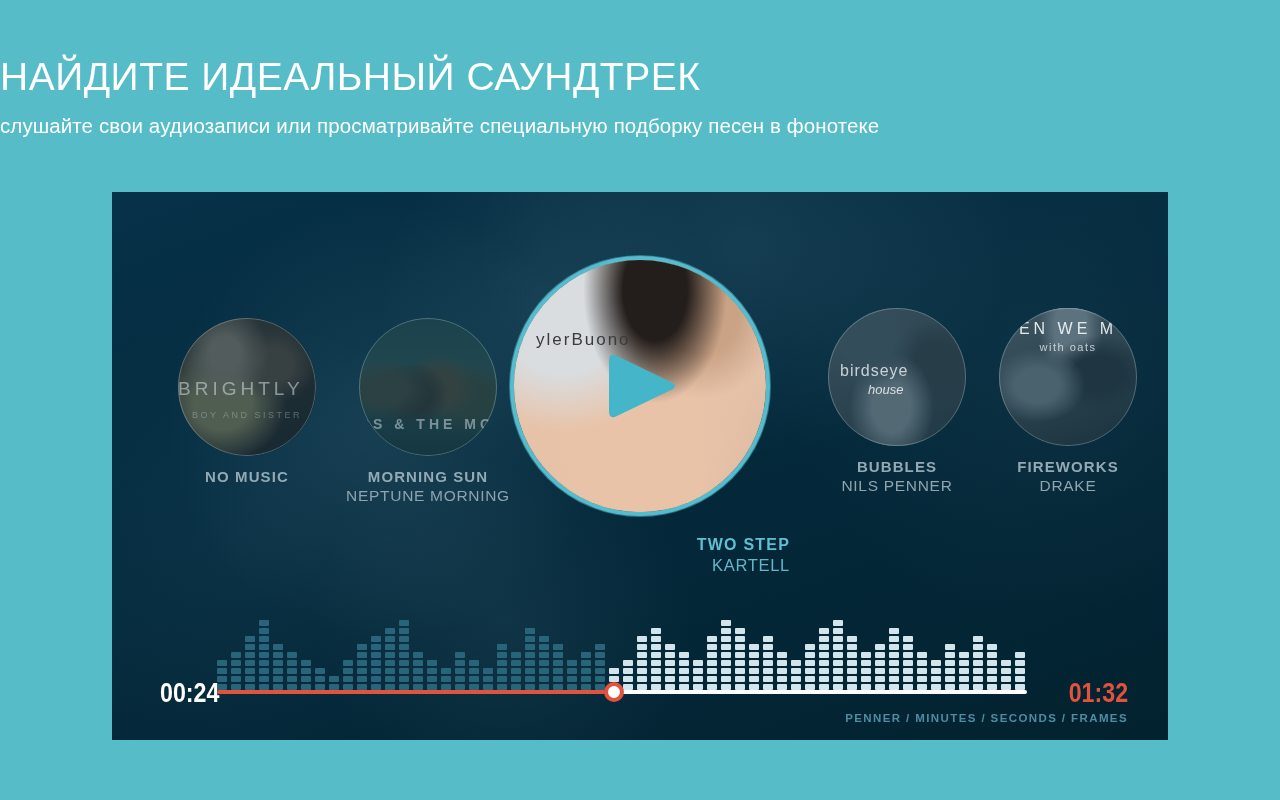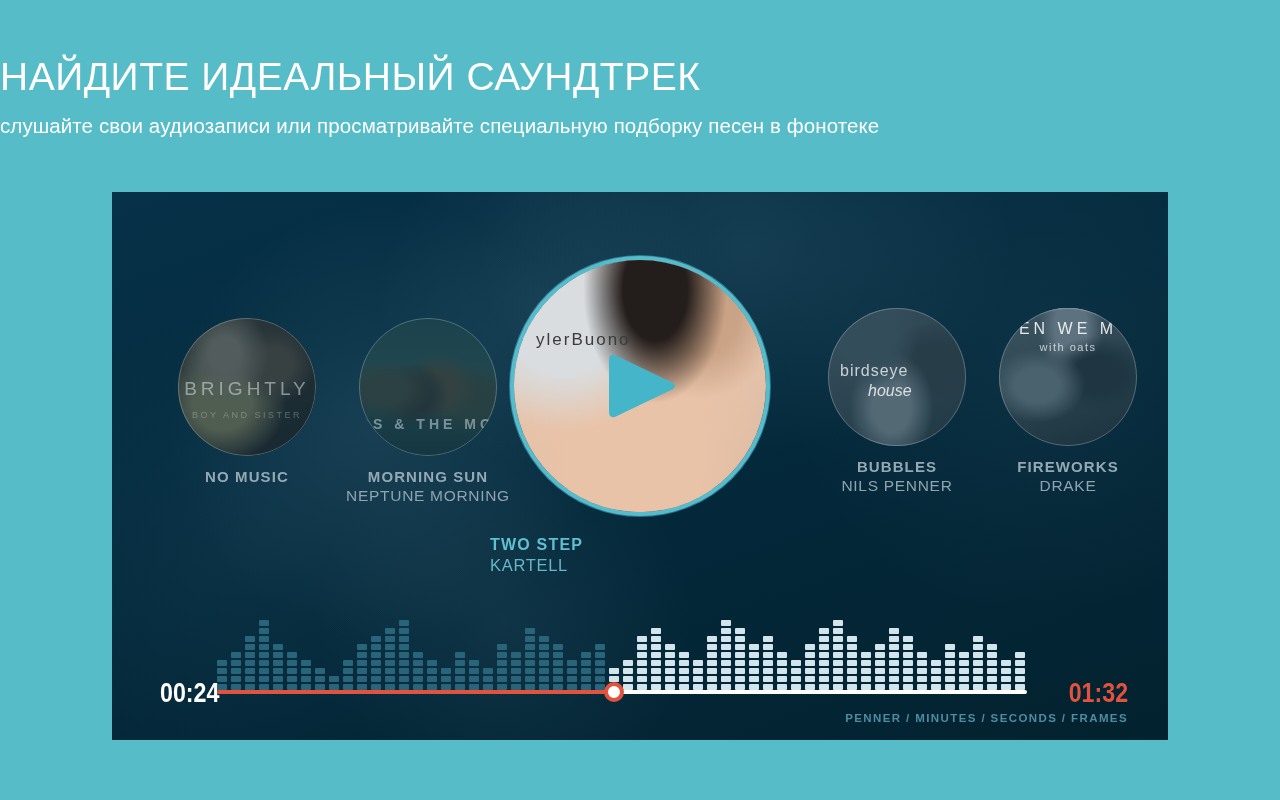--- a/index.html
+++ b/index.html
@@ -63,21 +63,21 @@
     font-size:15px; font-weight:bold; letter-spacing:1.1px;
     color:#94a9b4; white-space:nowrap;
   }
   .label-artist {
     font-size:15.5px; font-weight:400; letter-spacing:0.7px;
     color:#8fa4af; white-space:nowrap; margin-top:2px;
   }
   .track.side .labels { margin-top:12px; }
 
   
-  .center { position:absolute; left:378px; top:64px; width:300px; text-align:left; }
+  .center { position:absolute; left:378px; top:64px; width:300px; text-align:right; }
   .center .thumb {
     width:260px; height:260px; margin:0 auto;
     border:4px solid #55bcce;
     box-shadow:0 0 0 1px rgba(85,188,206,.5);
   }
   .center .veil { background:rgba(6,40,58,0); }
   .center .labels { margin-top:20px; }
   .center .label-title { color:#5fc0d2; font-size:16px; letter-spacing:1.2px; }
   .center .label-artist { color:#63b7c9; font-size:16.5px; }
 
@@ -138,21 +138,21 @@
       <div class="carousel">
 
         <div class="track side" style="left:45px; top:126px; width:180px;">
           <div class="thumb">
             <div class="art" style="background:
                    radial-gradient(ellipse at 34% 26%, #cdb094 0 12%, rgba(0,0,0,0) 34%),
                    radial-gradient(ellipse at 70% 34%, #8a6950 0 12%, rgba(0,0,0,0) 30%),
                    radial-gradient(ellipse at 32% 62%, #c8b277 0 22%, rgba(0,0,0,0) 48%),
                    linear-gradient(150deg,#6d5540 0%,#4b3a2d 55%,#2e2622 100%);"></div>
             <div class="veil"></div>
-            <div class="album-txt" style="left:0; right:0; top:60px; font-size:19px; color:rgba(210,225,232,.55); letter-spacing:4px; text-align:center;">BRIGHTLY</div>
+            <div class="album-txt" style="left:0; right:0; top:60px; font-size:19px; color:rgba(210,225,232,.55); letter-spacing:4px; text-align:left;">BRIGHTLY</div>
             <div class="album-txt" style="left:0; right:0; top:92px; font-size:9px; color:rgba(200,218,226,.35); letter-spacing:2.5px; text-align:center;">BOY AND SISTER</div>
             <div class="ringline"></div>
           </div>
           <div class="labels">
             <div class="label-title">NO MUSIC</div>
             <div class="label-artist"></div>
           </div>
         </div>
 
         <div class="track side" style="left:226px; top:126px; width:180px;">
@@ -197,21 +197,21 @@
 
         <div class="track side" style="left:695px; top:116px; width:180px;">
           <div class="thumb">
             <div class="art" style="background:
                    radial-gradient(ellipse at 30% 22%, #7e8a92 0 16%, rgba(0,0,0,0) 36%),
                    radial-gradient(ellipse at 46% 72%, #cfd4d6 0 18%, rgba(0,0,0,0) 40%),
                    radial-gradient(ellipse at 78% 40%, #5d5f60 0 16%, rgba(0,0,0,0) 36%),
                    linear-gradient(150deg,#8d9296 0%,#6a7276 50%,#4a5154 100%);"></div>
             <div class="veil"></div>
             <div class="album-txt" style="left:12px; top:54px; font-size:16px; color:rgba(238,240,242,.8); letter-spacing:1px;">birdseye</div>
-            <div class="album-txt" style="left:40px; top:74px; font-size:16px; font-style:italic; color:rgba(240,242,244,.85); letter-spacing:0px;">house</div>
+            <div class="album-txt" style="left:40px; top:74px; font-size:13px; font-style:italic; color:rgba(240,242,244,.85); letter-spacing:0px;">house</div>
             <div class="ringline"></div>
           </div>
           <div class="labels">
             <div class="label-title">BUBBLES</div>
             <div class="label-artist">NILS PENNER</div>
           </div>
         </div>
 
         <div class="track side" style="left:866px; top:116px; width:180px;">
           <div class="thumb">

